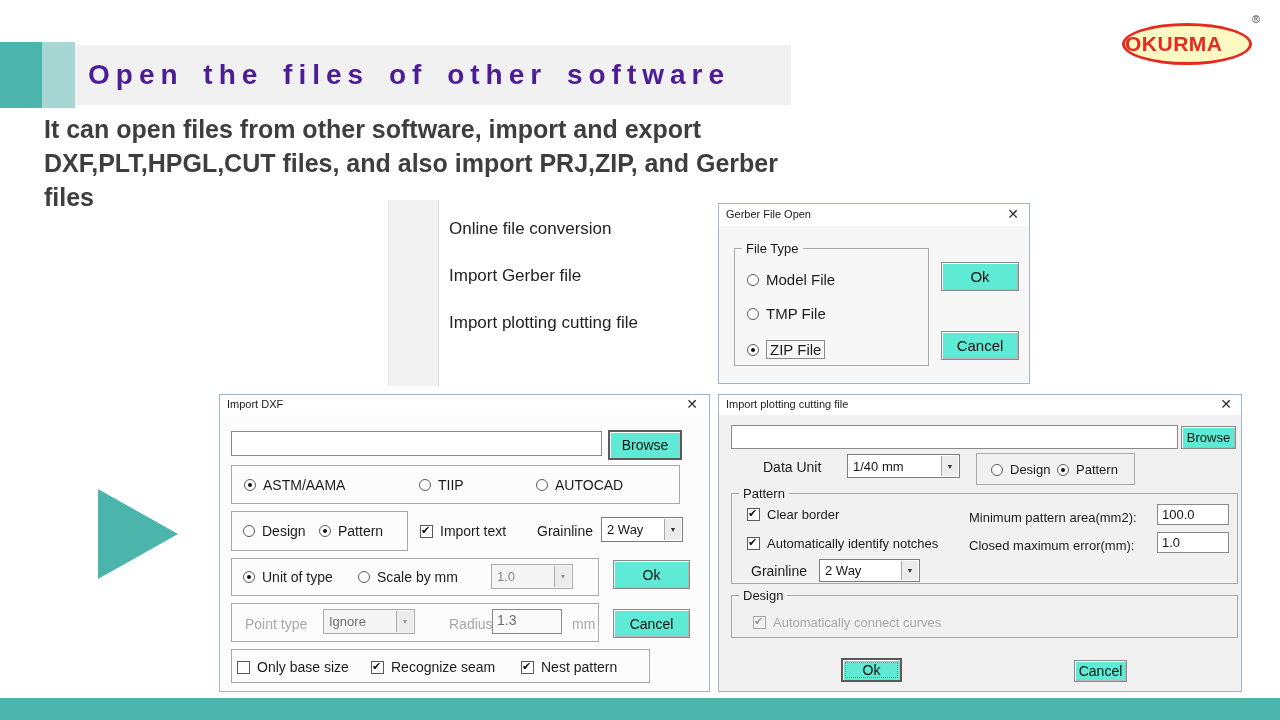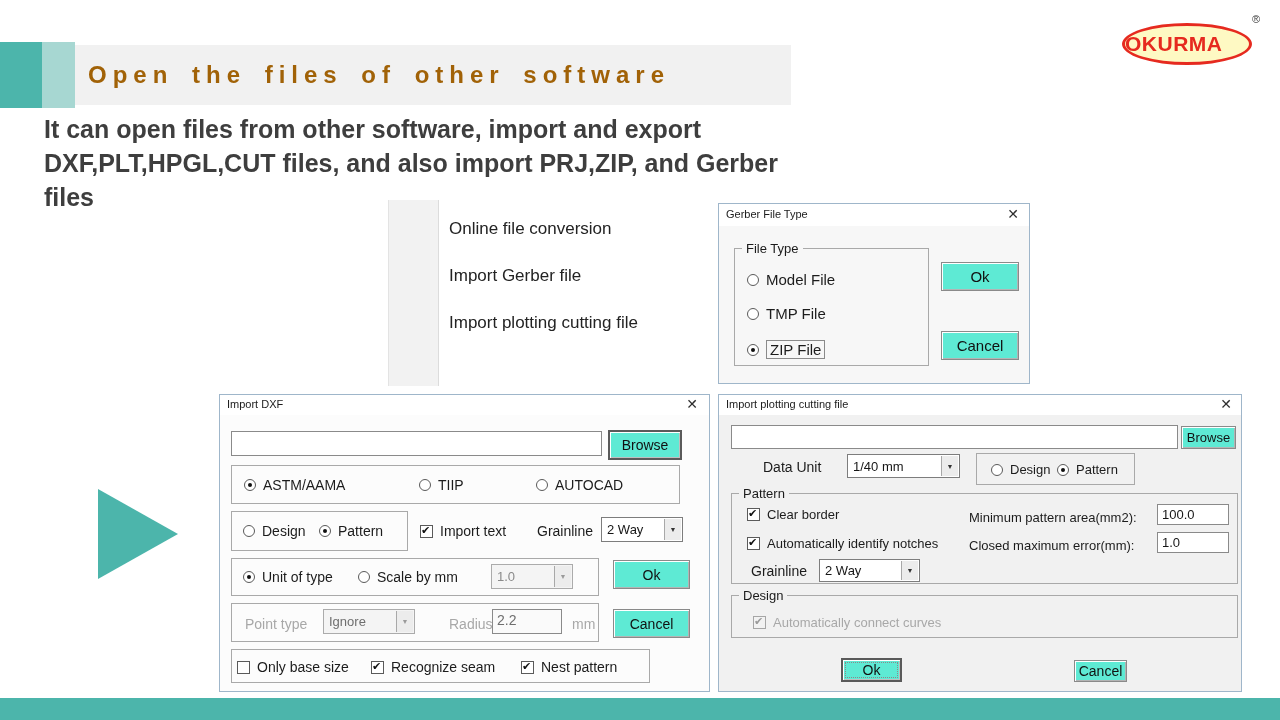--- a/index.html
+++ b/index.html
@@ -3,21 +3,21 @@
 <meta charset="utf-8">
 <style>
   * { margin:0; padding:0; box-sizing:border-box; }
   body { background:#888; font-family:"Liberation Sans", sans-serif; }
   .slide { position:relative; width:1280px; height:720px; background:#ffffff; overflow:hidden; font-family:"Liberation Sans", sans-serif; }
 
   
   .block-dark  { position:absolute; left:0;  top:42px; width:42px; height:66px; background:#4cb5ab; }
   .block-light { position:absolute; left:42px; top:42px; width:33px; height:66px; background:#a7d7d2; }
   .banner { position:absolute; left:75px; top:45px; width:716px; height:60px; background:#f1f1f1; }
-  .banner .ttl { position:absolute; left:13px; top:50%; transform:translateY(-50%); font-size:24px; font-weight:bold; letter-spacing:6px; word-spacing:6px; color:#a16207; white-space:nowrap; }
+  .banner .ttl { position:absolute; left:13px; top:50%; transform:translateY(-50%); font-size:28px; font-weight:bold; letter-spacing:6px; word-spacing:6px; color:#4c1d95; white-space:nowrap; }
   .subtitle { position:absolute; left:44px; top:112px; font-size:25px; font-weight:bold; color:#3e3e3e; line-height:34px; }
 
   
   .logo { position:absolute; left:1122px; top:13px; width:138px; height:54px; }
   .logo .oval { position:absolute; left:0; top:10px; width:130px; height:42px; background:#fef9c3; border:3px solid #e62a1f; border-radius:50%; display:flex; align-items:center; }
   .logo .oval span { color:#e62a1f; font-weight:bold; font-size:21px; letter-spacing:.5px; }
   .logo .reg { position:absolute; right:0; top:0; font-size:11px; color:#3a3a3a; }
 
   
   .arrow { position:absolute; left:98px; top:489px; width:0; height:0; border-top:45px solid transparent; border-bottom:45px solid transparent; border-left:80px solid #4cb5ab; }
@@ -98,21 +98,21 @@
     <div class="gutter"></div>
     <div class="items">
       <div class="mitem">Online file conversion</div>
       <div class="mitem">Import Gerber file</div>
       <div class="mitem">Import plotting cutting file</div>
     </div>
   </div>
 
   <div class="win win-gerber" style="left:718px; top:203px; width:312px; height:181px;">
     <div class="titlebar" style="height:22px;">
-      <span class="wtitle">Gerber File Type</span>
+      <span class="wtitle">Gerber File Open</span>
       <span class="wclose" style="right:10px;">✕</span>
     </div>
     <div class="gbox" style="left:15px; top:44px; width:195px; height:118px;">
       <span class="glabel">File Type</span>
     </div>
     <div class="row" style="left:28px; top:67px;">
       <span class="radio"></span>
       <span class="lbl f15">Model File</span>
     </div>
     <div class="row" style="left:28px; top:101px;">
@@ -184,21 +184,21 @@
     </div>
     <div class="btn f14" style="left:393px; top:165px; width:77px; height:29px;">Ok</div>
 
     <div class="gbox" style="left:11px; top:208px; width:368px; height:39px;"></div>
     <span class="f14 dis" style="position:absolute; left:25px; top:221px;">Point type</span>
     <div class="combo disabled" style="left:103px; top:214px; width:92px; height:25px;">
       <span style="color:#6e6e6e;">Ignore</span>
       <span class="arrow-btn">▼</span>
     </div>
     <span class="f14 dis" style="position:absolute; left:229px; top:221px;">Radius</span>
-    <div class="field graytxt" style="left:272px; top:214px; width:70px; height:25px; font-size:14px;">2.2</div>
+    <div class="field graytxt" style="left:272px; top:214px; width:70px; height:25px; font-size:14px;">1.3</div>
     <span class="f14 dis" style="position:absolute; left:352px; top:221px;">mm</span>
     <div class="btn f14" style="left:393px; top:214px; width:77px; height:29px;">Cancel</div>
 
     <div class="gbox" style="left:11px; top:254px; width:419px; height:34px;"></div>
     <div class="row" style="left:17px; top:264px;">
       <span class="checkbox"></span>
       <span class="lbl f14">Only base size</span>
     </div>
     <div class="row" style="left:151px; top:264px;">
       <span class="checkbox on"></span>

